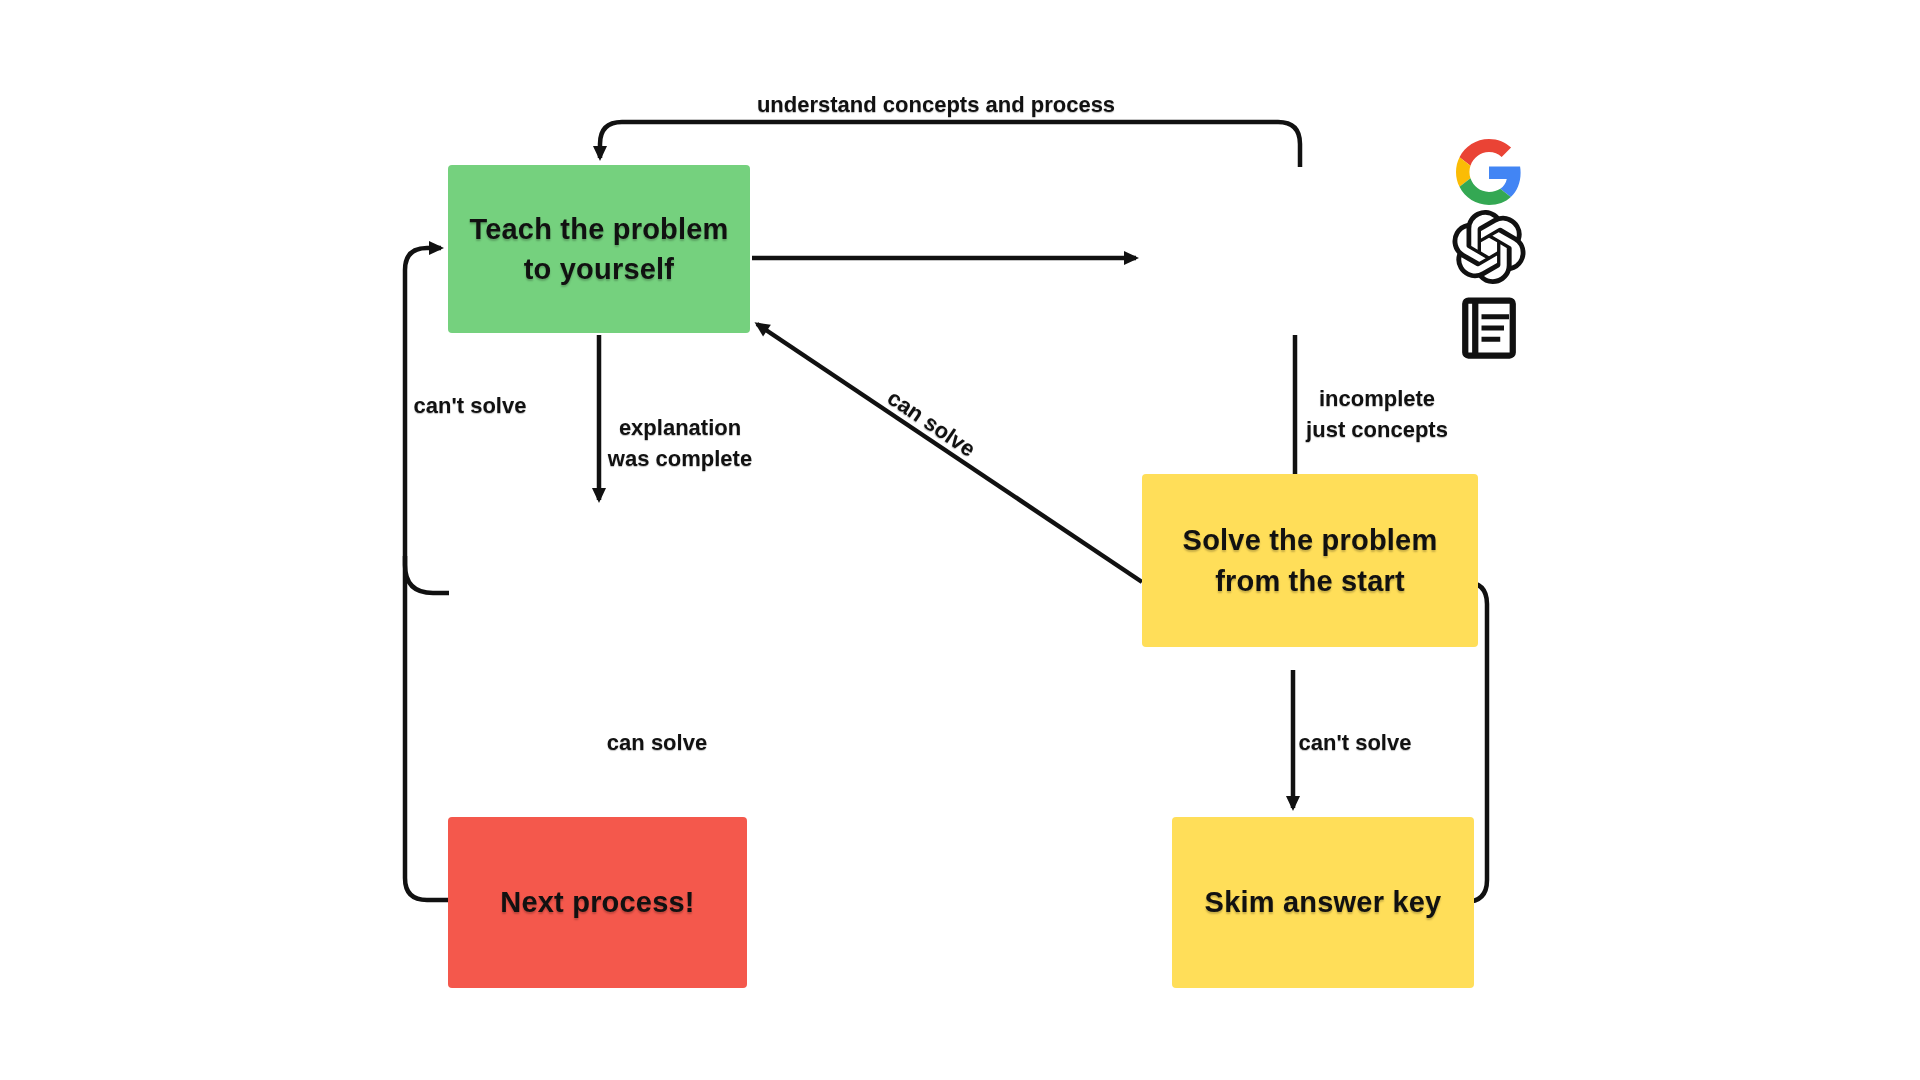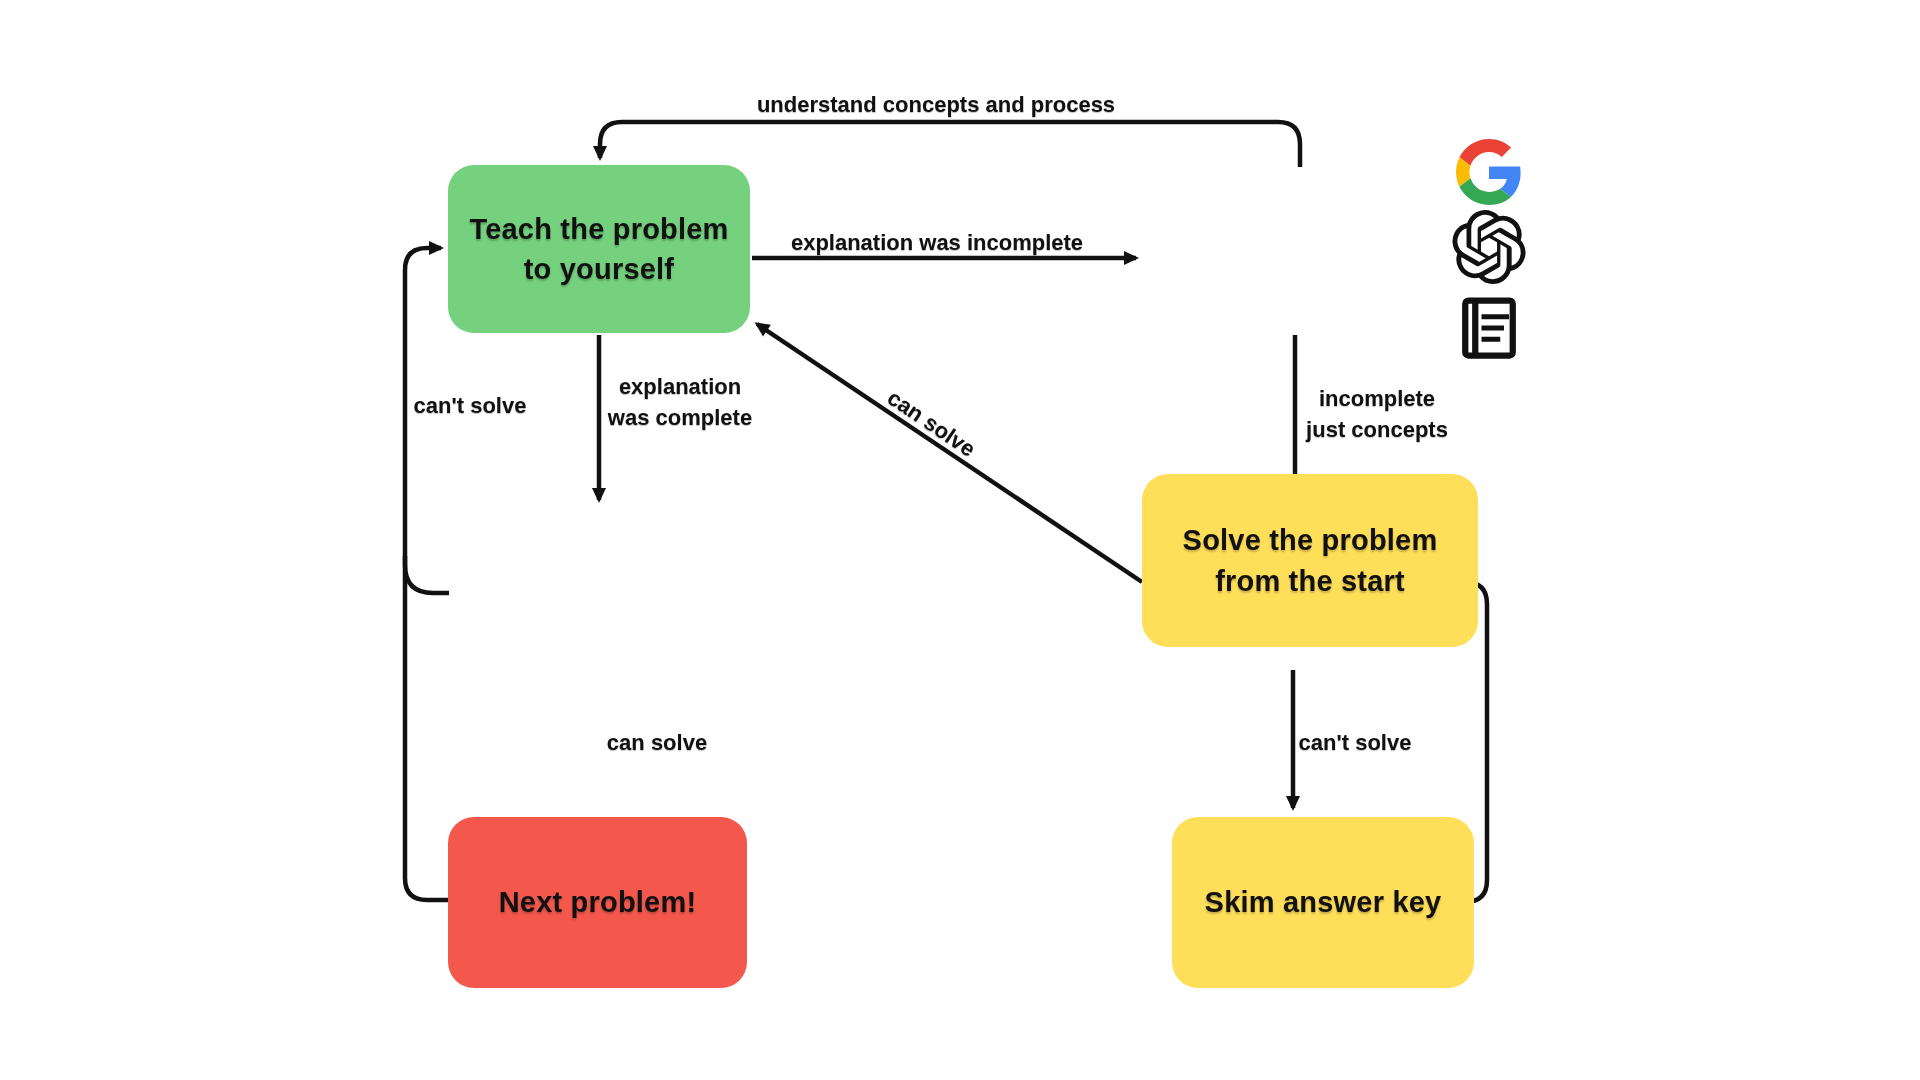--- a/index.html
+++ b/index.html
@@ -2,21 +2,21 @@
 <html><head>
 <meta charset="utf-8">
 <style>
   html,body{margin:0;padding:0;background:#fff;}
   #canvas{
     position:relative;width:1920px;height:1080px;background:#ffffff;
     font-family:"Liberation Sans","DejaVu Sans",sans-serif;overflow:hidden;
   }
   svg.wires{position:absolute;left:0;top:0;width:1920px;height:1080px;}
   .node{
-    position:absolute;border-radius:26px;display:flex;align-items:center;justify-content:center;
+    position:absolute;border-radius:4px;display:flex;align-items:center;justify-content:center;
     text-align:center;color:#111;font-weight:bold;font-size:29px;line-height:1.38;
     white-space:pre-line;letter-spacing:0.2px;
     text-shadow:0 2px 2px rgba(0,0,0,0.22);
   }
   .node.green{background:#75D17E;}
   .node.yellow{background:#FFDE59;}
   .node.red{background:#F4584C;}
   .edge-label{
     position:absolute;transform:translate(-50%,-50%);
     color:#111;font-weight:bold;font-size:22px;line-height:1.4;text-align:center;
@@ -55,34 +55,33 @@
   </div>
 
 
 
   <div class="node yellow" style="left:1142px;top:474px;width:336px;height:173px">
     <span>Solve the problem
 from the start</span>
   </div>
 
   <div class="node red" style="left:448px;top:817px;width:299px;height:171px">
-    <span>Next problem!</span>
+    <span>Next process!</span>
   </div>
 
   <div class="node yellow" style="left:1172px;top:817px;width:302px;height:171px">
     <span>Skim answer key</span>
   </div>
 
   <div class="edge-label" style="left:936px;top:105px">understand concepts and process</div>
 
-  <div class="edge-label" style="left:937px;top:243px">explanation was incomplete</div>
 
   <div class="edge-label" style="left:470px;top:406px">can't solve</div>
 
-  <div class="edge-label" style="left:680px;top:403px">explanation
+  <div class="edge-label" style="left:680px;top:444px">explanation
 was complete</div>
 
   <div class="edge-label rotated" style="left:931px;top:424px">can solve</div>
 
   <div class="edge-label" style="left:1377px;top:415px">incomplete
 just concepts</div>
 
   <div class="edge-label" style="left:657px;top:743px">can solve</div>
 
   <div class="edge-label" style="left:1355px;top:743px">can't solve</div>

